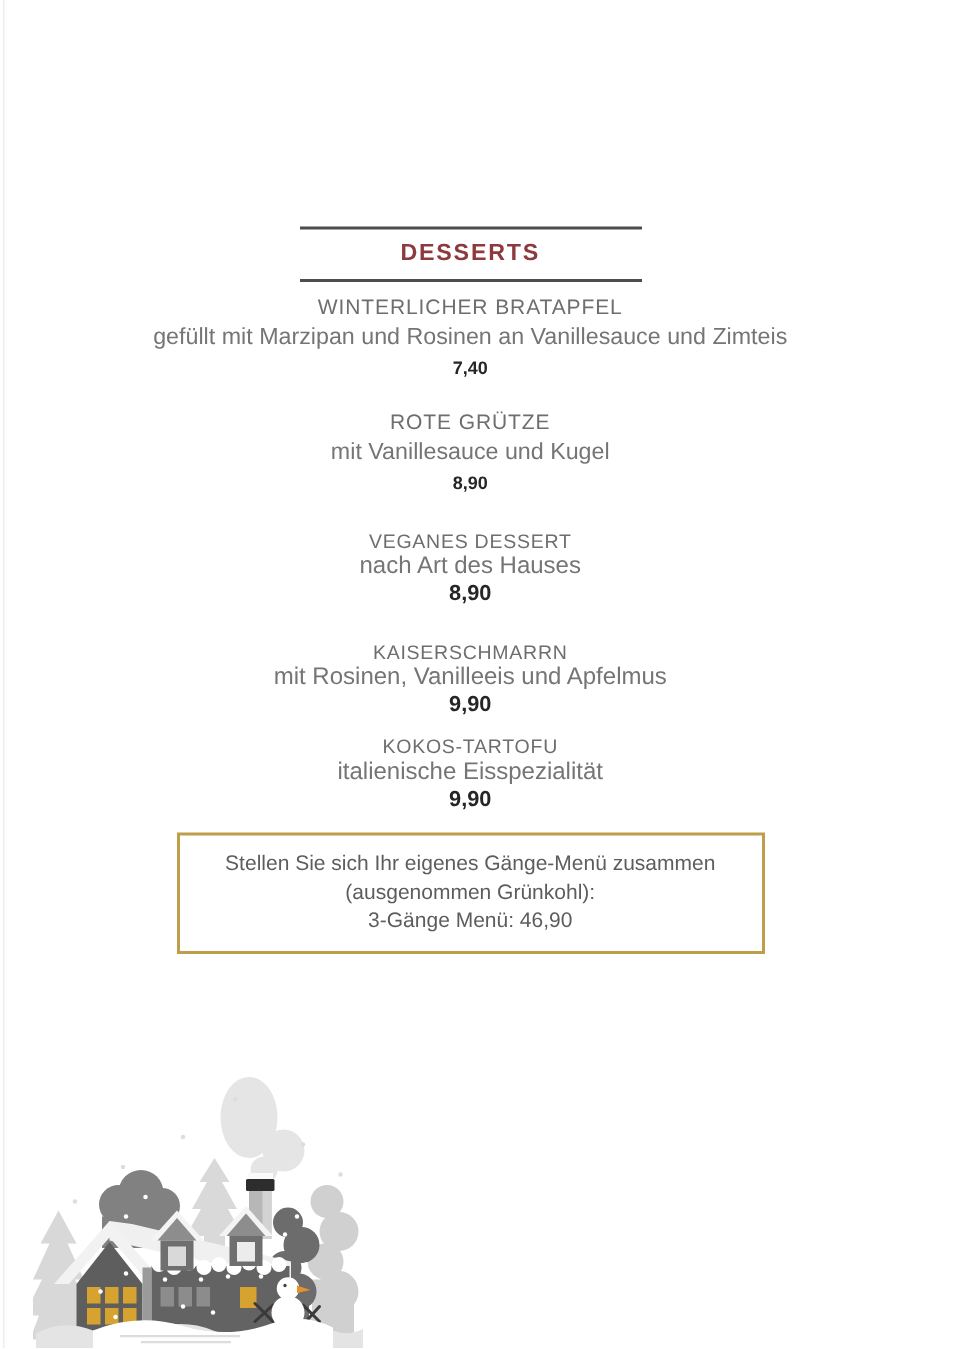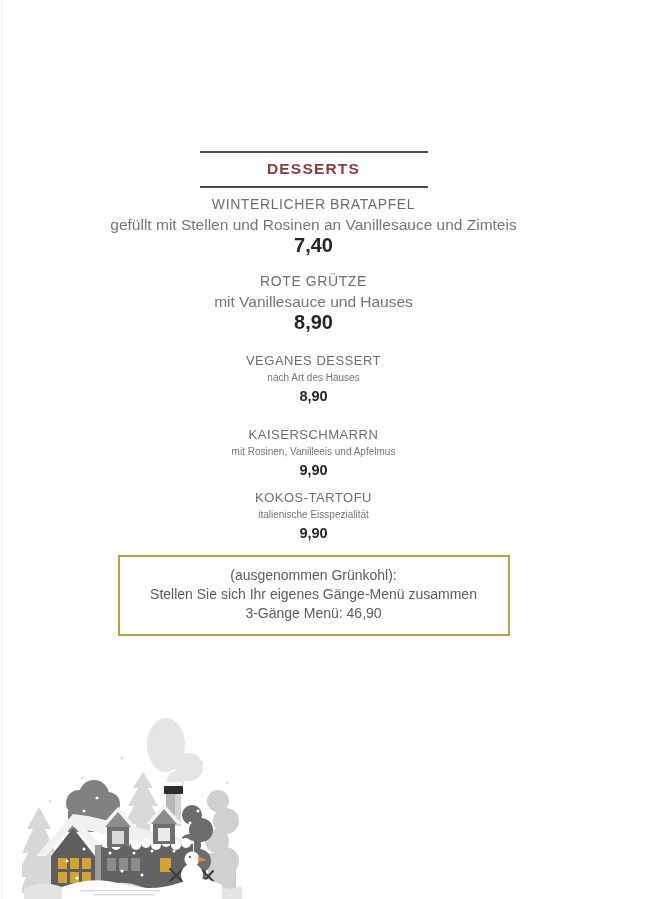--- a/index.html
+++ b/index.html
@@ -12,23 +12,23 @@
   .rule{width:228px;height:0;border-top:2px solid #4d4d4d;margin:0 auto;}
   .heading{
     font-size:15.5px;font-weight:bold;letter-spacing:1.2px;
     color:#8d3a3e;padding:7px 0 8px 0;
   }
   .item .t{color:#6e6e6e;}
   .item .d{color:#757575;}
   .item .p{color:#262626;font-weight:bold;}
   .size-a .t{font-size:14px;line-height:21px;letter-spacing:.6px;}
   .size-a .d{font-size:15.5px;line-height:20px;}
-  .size-a .p{font-size:20px;line-height:21px;}
+  .size-a .p{font-size:12px;line-height:21px;}
   .size-b .t{font-size:13px;line-height:17px;letter-spacing:.5px;}
-  .size-b .d{font-size:10px;line-height:18px;}
+  .size-b .d{font-size:16px;line-height:18px;}
   .size-b .p{font-size:14.5px;line-height:19px;}
   .i1{margin-top:6px;}
   .i2{margin-top:15px;}
   .i3{margin-top:19px;}
   .i4{margin-top:20px;}
   .i5{margin-top:9px;}
   .i6{margin-top:24px;}
   .combo{
     width:368px;margin:12px auto 0 auto;border:2px solid #bf9e4a;
     padding:9px 10px 11px 10px;font-size:14px;line-height:19px;color:#5d5d5d;
@@ -44,27 +44,27 @@
   <div class="menu">
 
     <div class="header">
       <div class="rule"></div>
       <div class="heading" style="color: rgb(141, 58, 62);">DESSERTS</div>
       <div class="rule"></div>
     </div>
 
     <div class="item size-a i1">
       <div class="t">WINTERLICHER BRATAPFEL</div>
-      <div class="d">gefüllt mit Stellen und Rosinen an Vanillesauce und Zimteis</div>
+      <div class="d">gefüllt mit Marzipan und Rosinen an Vanillesauce und Zimteis</div>
       <div class="p">7,40</div>
     </div>
 
     <div class="item size-a i2">
       <div class="t">ROTE GRÜTZE</div>
-      <div class="d">mit Vanillesauce und Hauses</div>
+      <div class="d">mit Vanillesauce und Kugel</div>
       <div class="p">8,90</div>
     </div>
 
     <div class="item size-b i3">
       <div class="t">VEGANES DESSERT</div>
       <div class="d">nach Art des Hauses</div>
       <div class="p">8,90</div>
     </div>
 
     <div class="item size-b i4">
@@ -74,22 +74,22 @@
     </div>
 
     <div class="item size-b i5">
       <div class="t">KOKOS-TARTOFU</div>
       <div class="d">italienische Eisspezialität</div>
       <div class="p">9,90</div>
     </div>
 
 
     <div class="combo" style="border-color: rgb(191, 158, 74);">
+      <div>Stellen Sie sich Ihr eigenes Gänge-Menü zusammen</div>
       <div>(ausgenommen Grünkohl):</div>
-      <div>Stellen Sie sich Ihr eigenes Gänge-Menü zusammen</div>
       <div>3-Gänge Menü: 46,90</div>
     </div>
 
   </div>
 
   <svg class="illustration" viewBox="0 0 222 196" xmlns="http://www.w3.org/2000/svg">
 
     <g fill="#e5e5e5">
       <ellipse cx="144" cy="42" rx="19" ry="27"></ellipse>
       <circle cx="167" cy="64" r="14"></circle>

